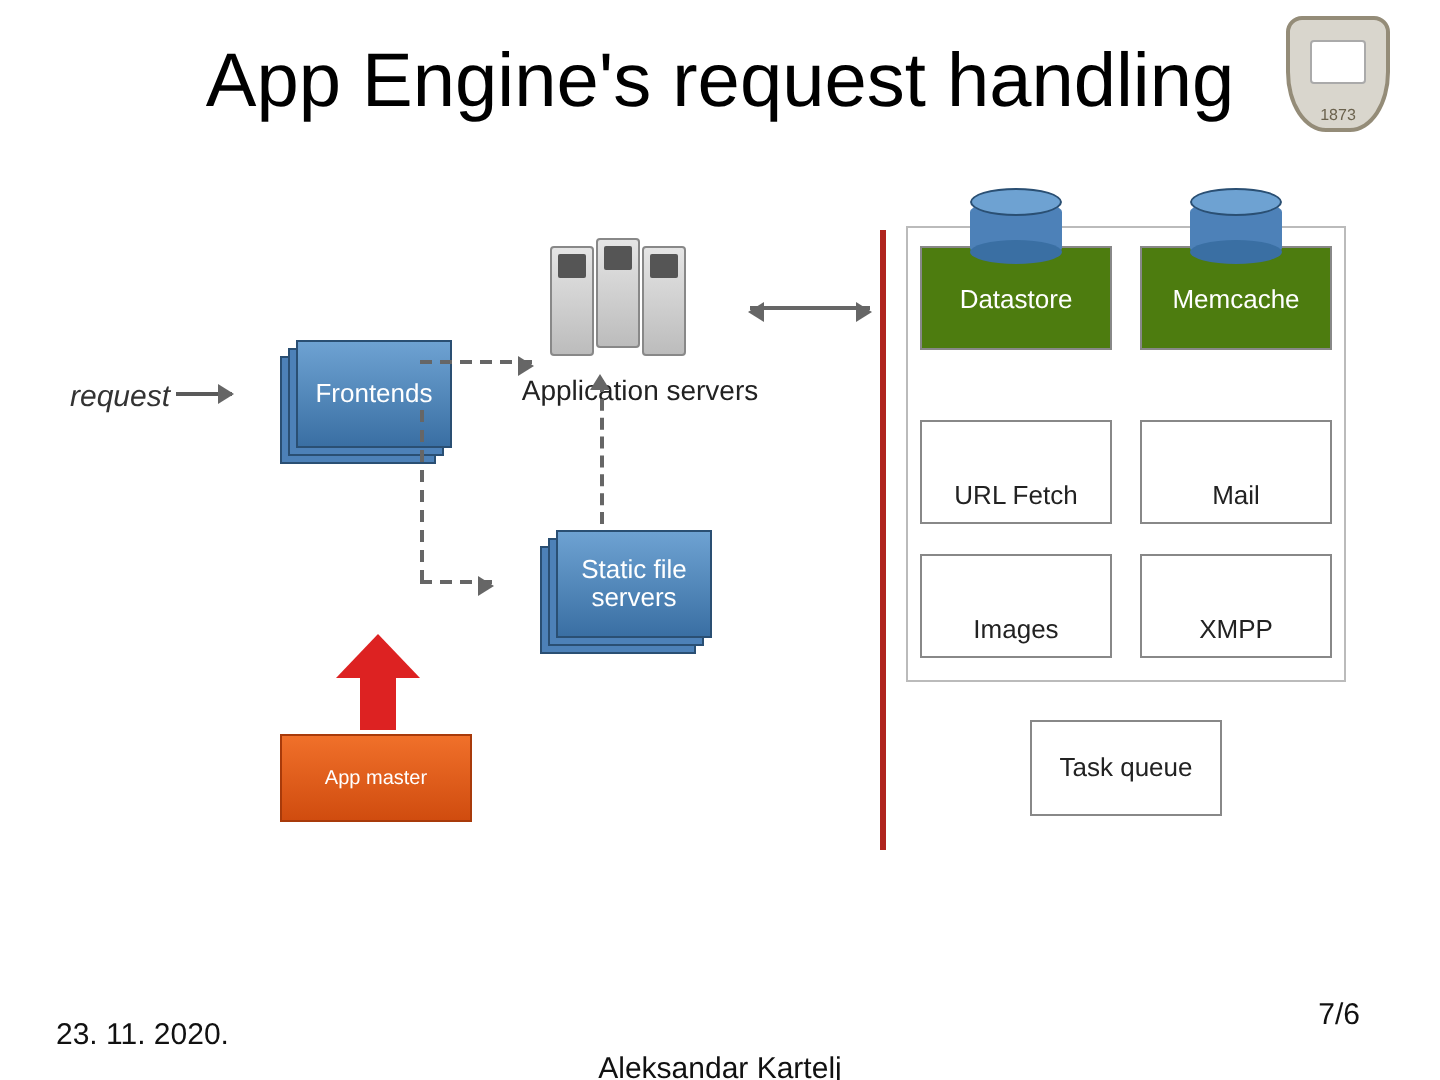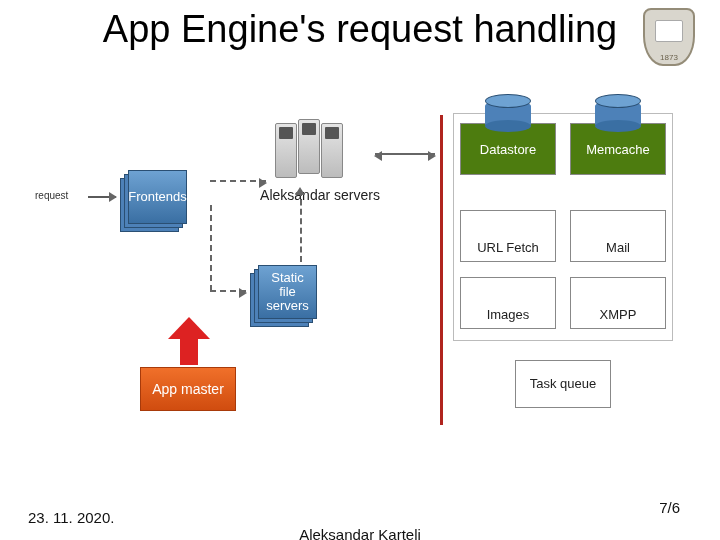--- a/index.html
+++ b/index.html
@@ -7,21 +7,21 @@
     width: 720px;
     height: 540px;
     background: #fff;
     font-family: Arial, Helvetica, sans-serif;
     position: relative;
     overflow: hidden;
   }
   .title {
     font-size: 38px;
     text-align: center;
-    padding-top: 8px;
+    padding-top: 20px;
     font-weight: normal;
     color: #000;
     width: 580px;
     margin-left: 70px;
   }
   
   .crest {
     position: absolute;
     top: 8px; right: 22px;
     width: 55px; height: 65px;
@@ -54,21 +54,22 @@
   .vdivider {
     position: absolute;
     left: 400px; top: 0;
     width: 3px; height: 310px;
     background: #b0241e;
   }
   
   .req-text {
     position: absolute;
     left: -5px; top: 75px;
-    font-size: 10px;
+    font-style: italic;
+    font-size: 15px;
     color: #333;
   }
   .req-arrow {
     position: absolute;
     left: 48px; top: 81px;
     width: 28px; height: 2px;
     background: #5a5a5a;
   }
   .req-arrow::after {
     content: "";
@@ -77,23 +78,24 @@
     border-left: 8px solid #5a5a5a;
     border-top: 5px solid transparent;
     border-bottom: 5px solid transparent;
   }
   
   .bluebox {
     position: absolute;
   }
   .bluebox .stack {
     position: absolute;
-    width: 59px; height: 54px;
+    width: 78px; height: 54px;
     background: #4d81b8;
     border: 1px solid #2a4f73;
+    margin-left: 20px;
   }
   .bluebox .stack.s1 { left: 0; top: 8px; }
   .bluebox .stack.s2 { left: 4px; top: 4px; }
   .bluebox .stack.s3 {
     left: 8px; top: 0;
     background: linear-gradient(#6ea2d2, #3a6fa3);
     color: #fff;
     font-size: 13px;
     display:flex; align-items:center; justify-content:center;
     text-align:center;
@@ -103,21 +105,21 @@
   .frontends { left: 80px; top: 55px; }
   .staticfiles { left: 210px; top: 150px; }
   
   .appmaster {
     position: absolute;
     left: 100px; top: 252px;
     width: 96px; height: 44px;
     background: linear-gradient(#f0702a, #d04c0f);
     border: 1px solid #a83a0a;
     color: #fff;
-    font-size: 14px;
+    font-size: 10px;
     display:flex; align-items:center; justify-content:center;
   }
   .big-up-arrow {
     position: absolute;
     left: 128px; top: 210px;
     width: 0; height: 0;
   }
   .big-up-arrow .shaft{
     position:absolute; left:12px; top:10px;
     width:18px; height:30px; background:#d22;
@@ -297,21 +299,21 @@
     <div class="stack s1"></div>
       <div class="stack s2"></div>
     <div class="stack s3">Frontends</div>
   </div>
 
   <div class="servers">
     <div class="server-unit su1"></div>
     <div class="server-unit su2"></div>
     <div class="server-unit su3"></div>
   </div>
-  <div class="server-label">Aleksandar servers</div>
+  <div class="server-label">Application servers</div>
 
   <div class="bluebox staticfiles">
     <div class="stack s1"></div>
       <div class="stack s2"></div>
     <div class="stack s3">Static file servers</div>
   </div>
 
   <div class="appmaster">App master</div>
   <div class="big-up-arrow">
       <div class="head"></div>

